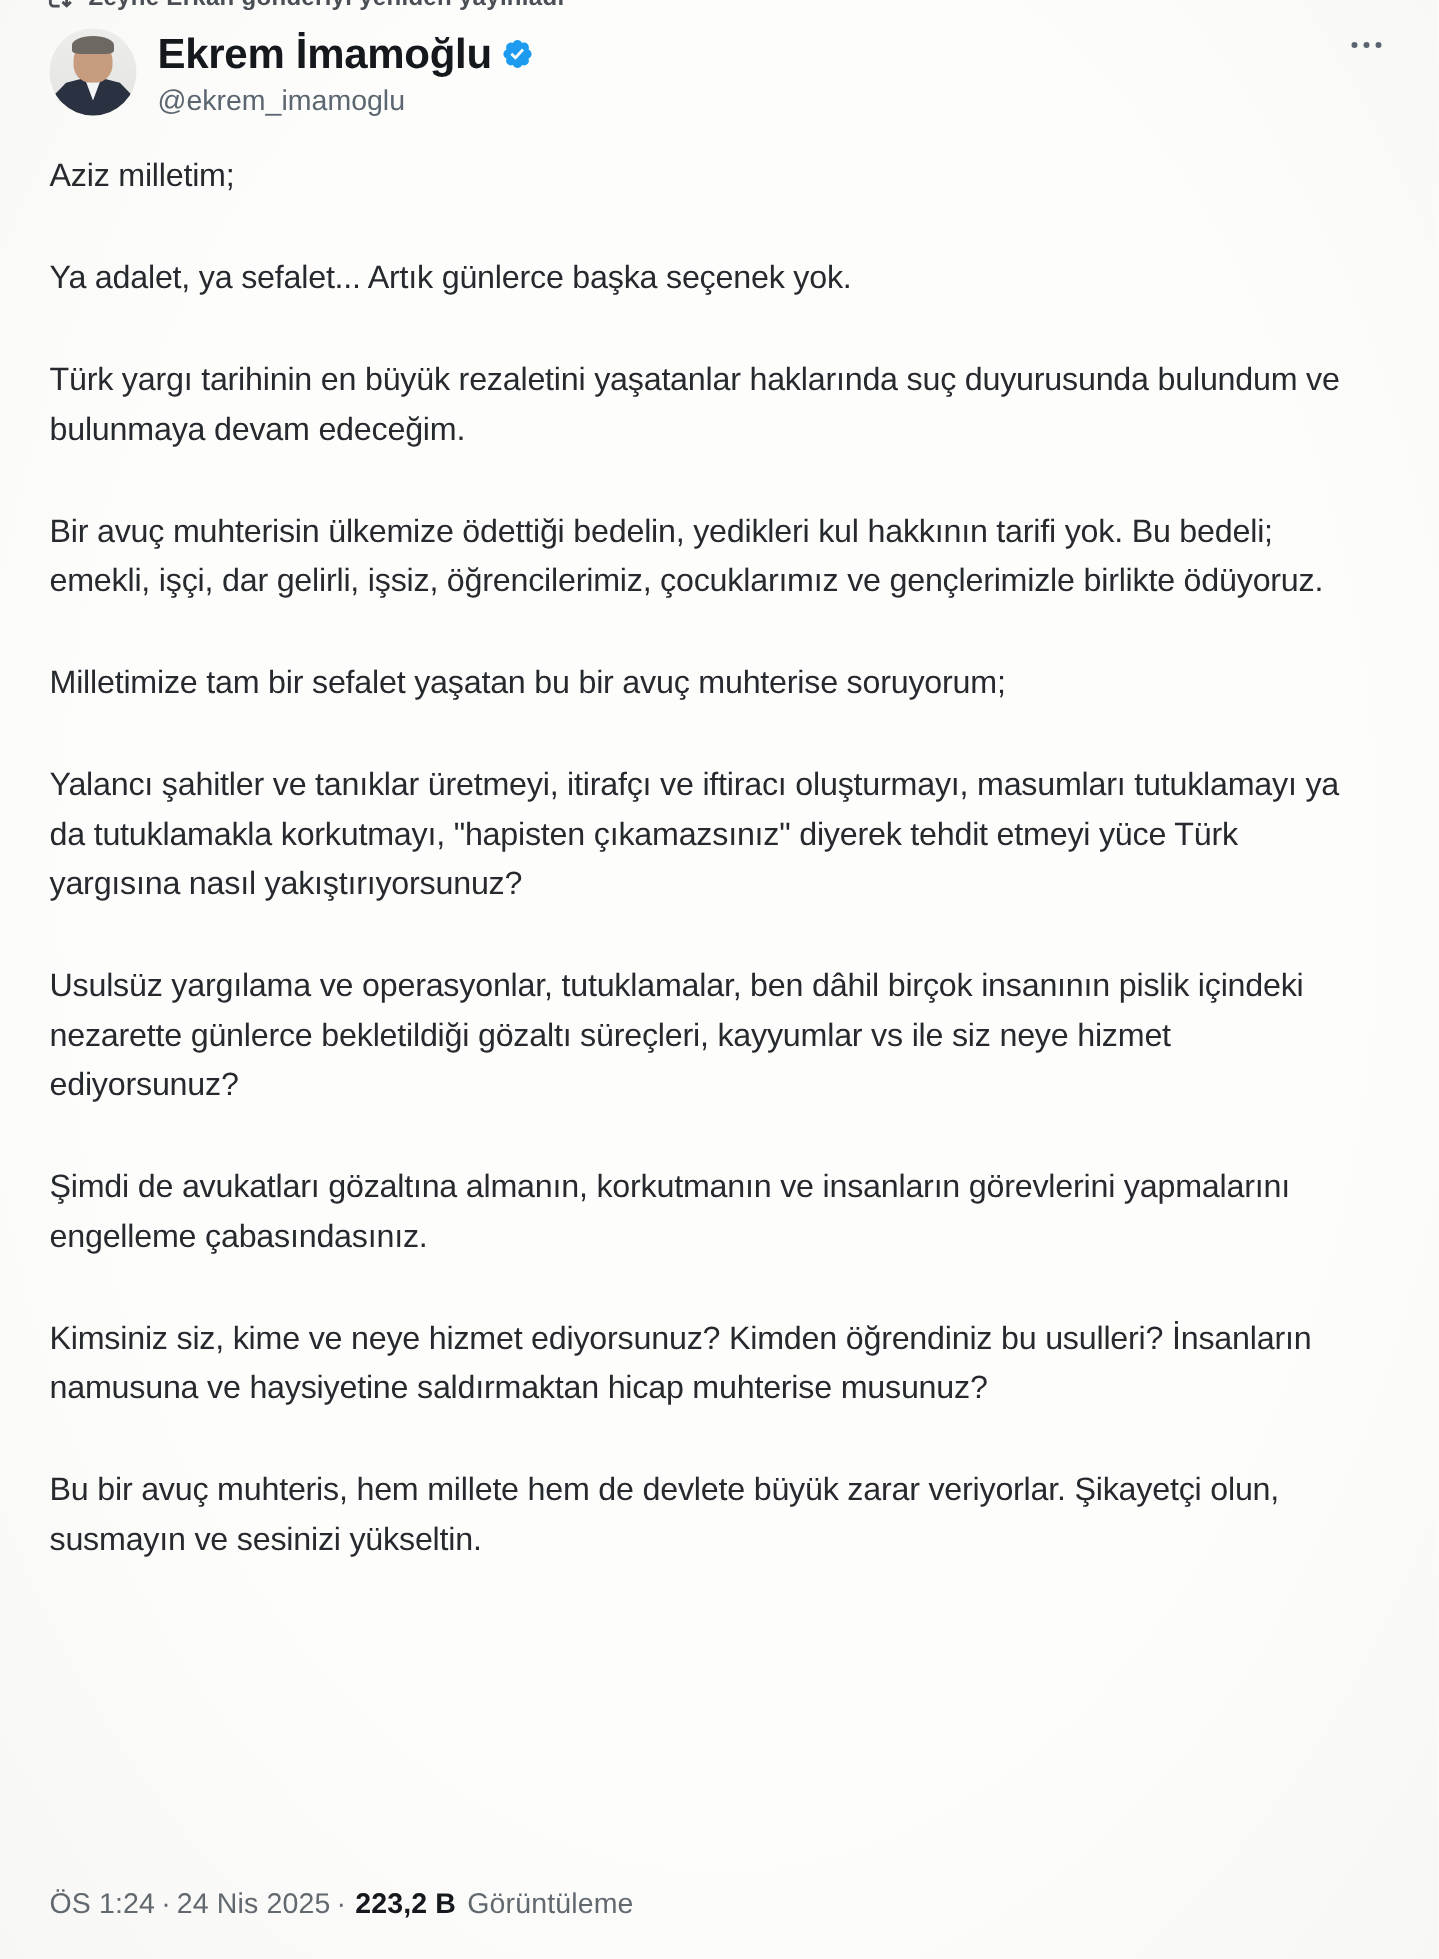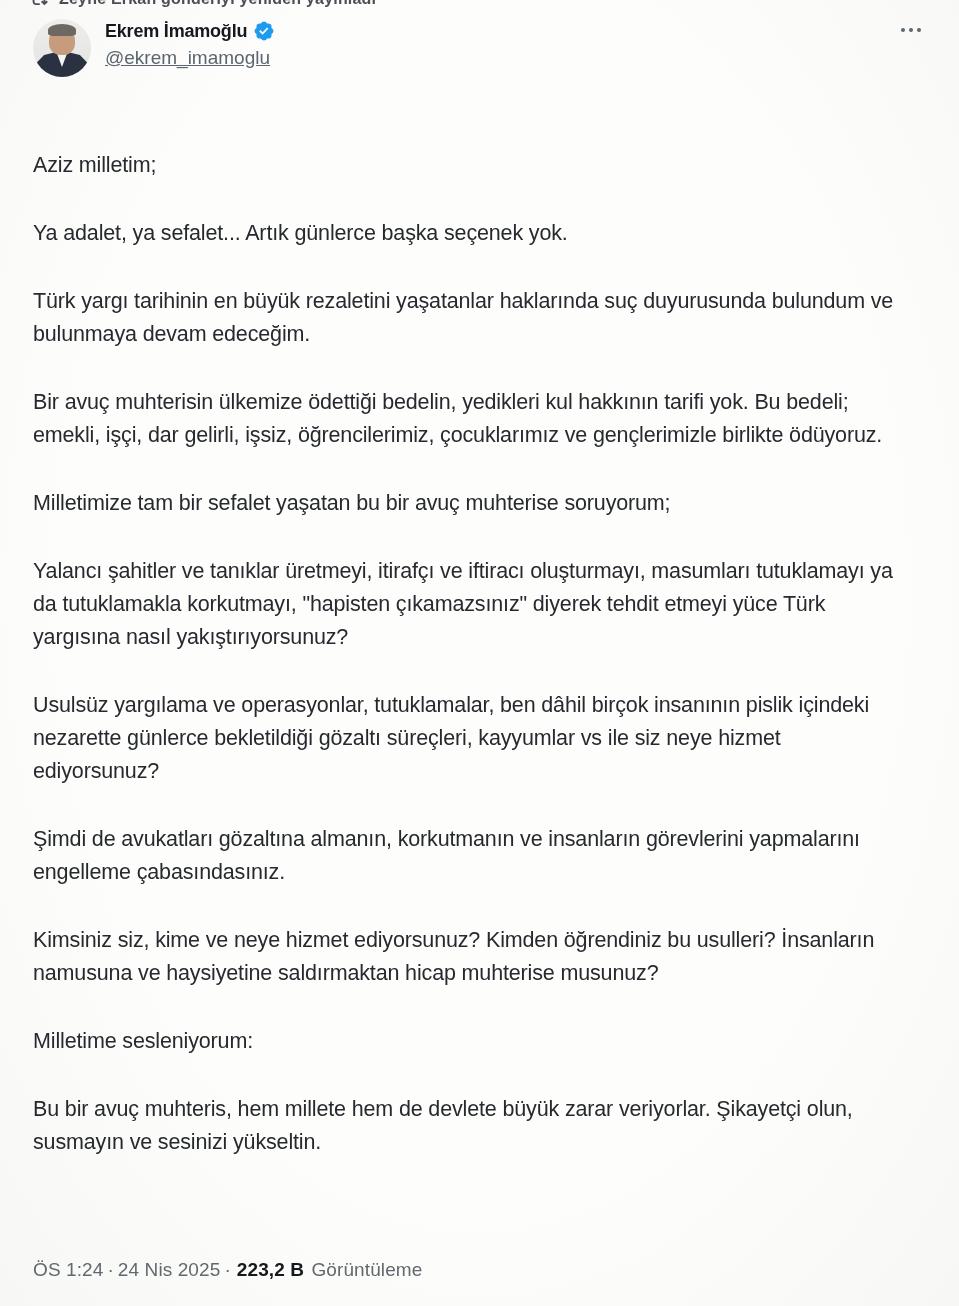--- a/index.html
+++ b/index.html
@@ -47,32 +47,32 @@
   .avatar .head {
     position: absolute; top: 8px; left: 16px; width: 26px; height: 28px;
     background: #c79c7e; border-radius: 48% 48% 42% 42%;
   }
   .avatar .hair {
     position: absolute; top: 5px; left: 15px; width: 28px; height: 12px;
     background: #6e6862; border-radius: 50% 50% 20% 20%;
   }
   .name-block { margin-left: 14px; padding-top: 1px; }
   .name-row { display: flex; align-items: center; gap: 6px; }
-  .display-name { font-weight: 700; font-size: 18px; color: #15181c; letter-spacing: -0.2px; }
+  .display-name { font-weight: 700; font-size: 28px; color: #15181c; letter-spacing: -0.2px; }
   .verified { width: 22px; height: 22px; display: inline-block; }
-  .handle { font-size: 19px; color: #5b6670; margin-top: 5px; text-decoration: underline; }
+  .handle { font-size: 19px; color: #5b6670; margin-top: 5px; }
 
   .more-button {
     position: absolute; top: 24px; right: 34px;
     display: flex; gap: 4px; padding: 4px; cursor: pointer;
   }
   .more-button i { width: 4px; height: 4px; border-radius: 50%; background: #5b6670; }
 
   
-  .tweet-body { position: absolute; top: 101px; left: 33px; width: 878px; margin-top: 48px; }
+  .tweet-body { position: absolute; top: 101px; left: 33px; width: 878px; }
   .tweet-body p {
     margin: 0 0 35px 0;
     font-size: 21.5px; line-height: 33px;
     color: #26292d; letter-spacing: -0.15px;
   }
 
   
   .footer {
     position: absolute; left: 33px; top: 1259px;
     font-size: 19px; color: #61696f; letter-spacing: 0.1px;
@@ -121,21 +121,20 @@
   <div class="tweet-body">
     <p>Aziz milletim;</p>
     <p>Ya adalet, ya sefalet... Artık günlerce başka seçenek yok.</p>
     <p>Türk yargı tarihinin en büyük rezaletini yaşatanlar haklarında suç duyurusunda bulundum ve bulunmaya devam edeceğim.</p>
     <p>Bir avuç muhterisin ülkemize ödettiği bedelin, yedikleri kul hakkının tarifi yok. Bu bedeli; emekli, işçi, dar gelirli, işsiz, öğrencilerimiz, çocuklarımız ve gençlerimizle birlikte ödüyoruz.</p>
     <p>Milletimize tam bir sefalet yaşatan bu bir avuç muhterise soruyorum;</p>
     <p>Yalancı şahitler ve tanıklar üretmeyi, itirafçı ve iftiracı oluşturmayı, masumları tutuklamayı ya da tutuklamakla korkutmayı, "hapisten çıkamazsınız" diyerek tehdit etmeyi yüce Türk yargısına nasıl yakıştırıyorsunuz?</p>
     <p>Usulsüz yargılama ve operasyonlar, tutuklamalar, ben dâhil birçok insanının pislik içindeki nezarette günlerce bekletildiği gözaltı süreçleri, kayyumlar vs ile siz neye hizmet ediyorsunuz?</p>
     <p>Şimdi de avukatları gözaltına almanın, korkutmanın ve insanların görevlerini yapmalarını engelleme çabasındasınız.</p>
     <p>Kimsiniz siz, kime ve neye hizmet ediyorsunuz? Kimden öğrendiniz bu usulleri? İnsanların namusuna ve haysiyetine saldırmaktan hicap muhterise musunuz?</p>
-    <p>Milletime sesleniyorum:</p>
     <p>Bu bir avuç muhteris, hem millete hem de devlete büyük zarar veriyorlar. Şikayetçi olun, susmayın ve sesinizi yükseltin.</p>
   </div>
 
   <div class="footer">
     <span>ÖS 1:24</span><span class="sep">·</span><span>24 Nis 2025</span><span class="sep">·</span><span class="views-count">223,2 B</span> <span>Görüntüleme</span>
   </div>
 
 </div>
 
 </body></html>

